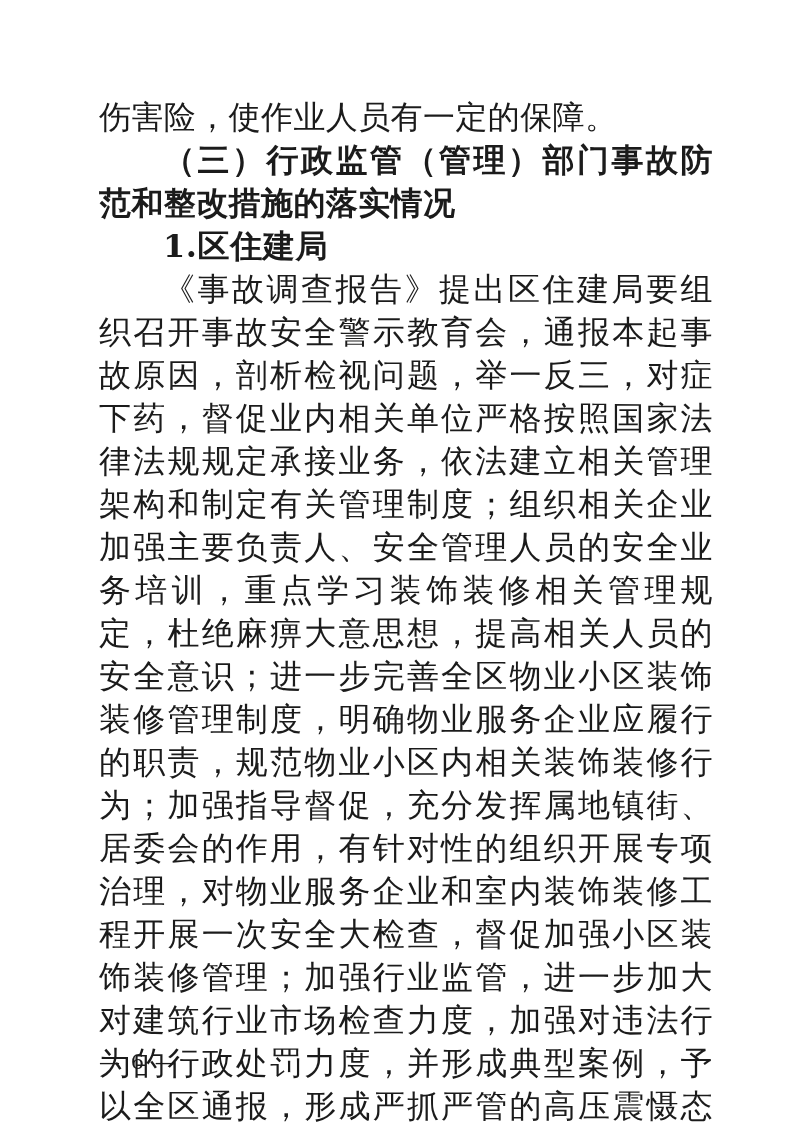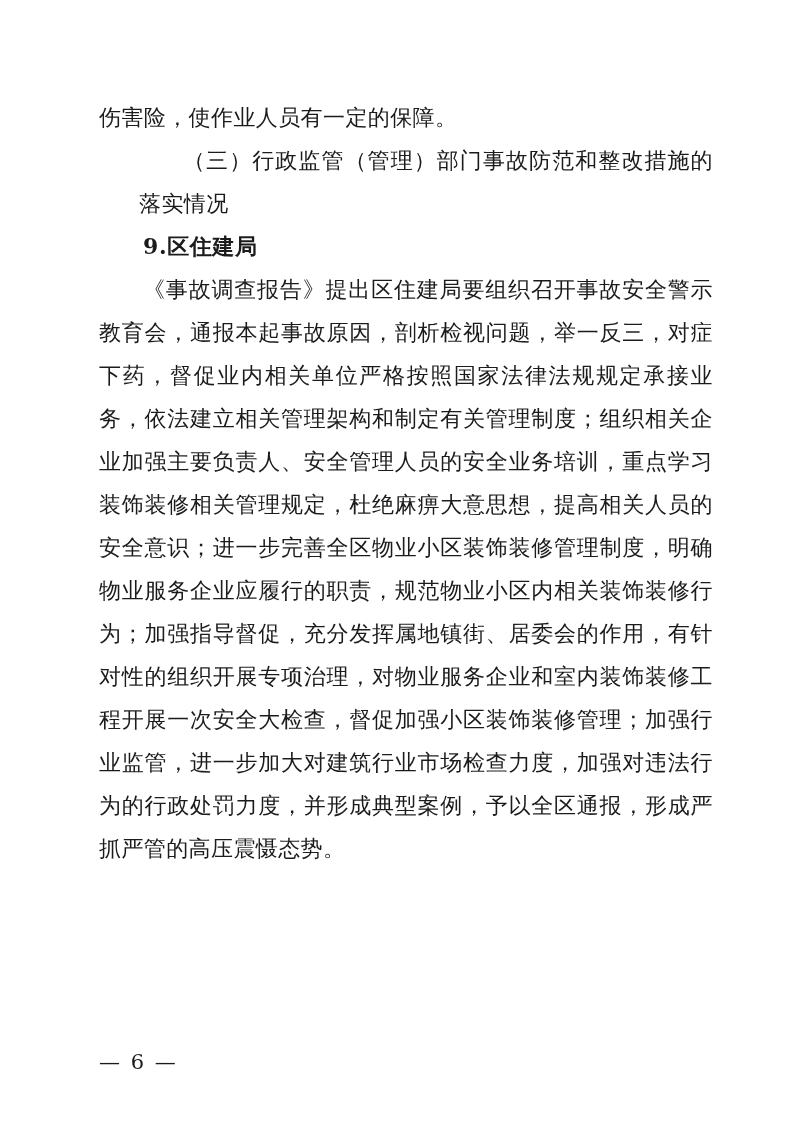--- a/index.html
+++ b/index.html
@@ -28,21 +28,21 @@
     position: absolute;
     left: 99px;
     top: 96px;
     width: 614px;
   }
 
   
   .para,
   .heading {
     margin: 0;
-    font-size: 22px;
+    font-size: 32px;
     line-height: 43px;
     color: #1b1b1b;
     text-align: justify;
     text-justify: inter-ideograph;
     letter-spacing: 0.4px;
     word-break: break-all;
     font-weight: 400;
     -webkit-font-smoothing: none;
   }
 
@@ -55,23 +55,22 @@
   }
 
   
   .heading {
     font-weight: 700;
     letter-spacing: 0.6px;
   }
 
   
   .heading-block {
-    font-weight: 400;
+    font-weight: 700;
     text-indent: 2em;
-    margin-left: 40px;
   }
 
   
   .para + .para,
   .para + .heading,
   .heading + .para,
   .heading + .heading,
   .para + .heading-block,
   .heading-block + .heading {
     margin-top: 0;
@@ -107,21 +106,21 @@
 
   <div id="doc-body">
 
     <p class="para indent-none">伤害险，使作业人员有一定的保障。</p>
 
 
 
 
     <p class="para heading-block">（三）行政监管（管理）部门事故防范和整改措施的落实情况</p>
 
-    <p class="heading indent2">9.区住建局</p>
+    <p class="heading indent2">1.区住建局</p>
 
     <p class="para indent2">《事故调查报告》提出区住建局要组织召开事故安全警示教育会，通报本起事故原因，剖析检视问题，举一反三，对症下药，督促业内相关单位严格按照国家法律法规规定承接业务，依法建立相关管理架构和制定有关管理制度；组织相关企业加强主要负责人、安全管理人员的安全业务培训，重点学习装饰装修相关管理规定，杜绝麻痹大意思想，提高相关人员的安全意识；进一步完善全区物业小区装饰装修管理制度，明确物业服务企业应履行的职责，规范物业小区内相关装饰装修行为；加强指导督促，充分发挥属地镇街、居委会的作用，有针对性的组织开展专项治理，对物业服务企业和室内装饰装修工程开展一次安全大检查，督促加强小区装饰装修管理；加强行业监管，进一步加大对建筑行业市场检查力度，加强对违法行为的行政处罚力度，并形成典型案例，予以全区通报，形成严抓严管的高压震慑态势。</p>
 
   </div>
 
   <div id="page-footer">— 6 —</div>
 
   <div id="paper-tint"></div>
 
 </div>

